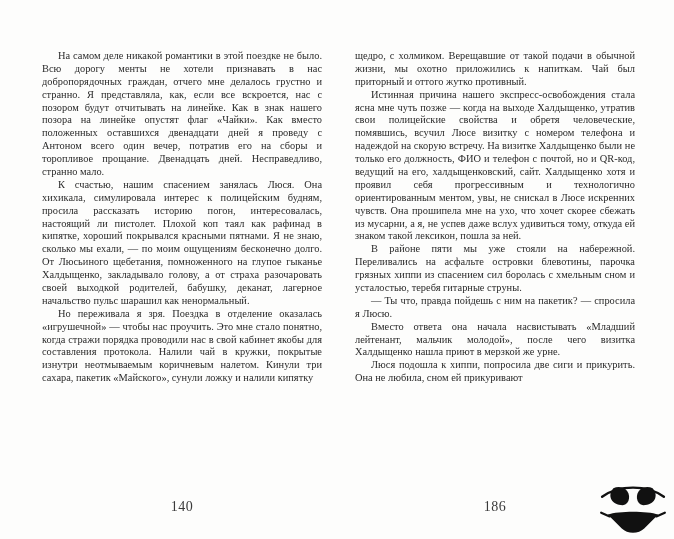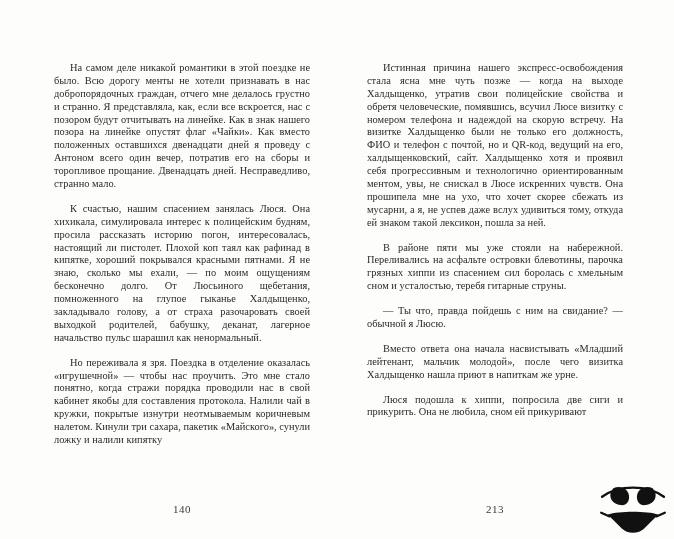--- a/index.html
+++ b/index.html
@@ -24,30 +24,30 @@
   }
   .page-left  { left: 42px;  }
   .page-right { left: 355px; }
   .page-text {
     font-size: 10.4px;
     line-height: 1.24;
     text-align: justify;
     hyphens: auto;
   }
   .para {
-    margin: 12px;
+    margin: 0;
     text-indent: 16px;
   }
   .para.no-indent { text-indent: 0; }
   .page-number {
     position: absolute;
     bottom: 24px;
     width: 280px;
     text-align: center;
-    font-size: 11px;
+    font-size: 14px;
     letter-spacing: 0.5px;
     color: #3a3a3a;
   }
   .page-number-left  { left: 42px;  }
   .page-number-right { left: 355px; }
   .decoration {
     position: absolute;
     right: 8px;
     bottom: 2px;
     width: 66px;
@@ -63,31 +63,32 @@
   <div class="page page-left">
     <div class="page-text">
         <p class="para">На самом деле никакой романтики в этой поездке не было. Всю дорогу менты не хотели признавать в нас добропорядочных граждан, отчего мне делалось грустно и странно. Я представляла, как, если все вскроется, нас с позором будут отчитывать на линейке. Как в знак нашего позора на линейке опустят флаг «Чайки». Как вместо положенных оставшихся двенадцати дней я проведу с Антоном всего один вечер, потратив его на сборы и торопливое прощание. Двенадцать дней. Несправедливо, странно мало.</p>
         <p class="para">К счастью, нашим спасением занялась Люся. Она хихикала, симулировала интерес к полицейским будням, просила рассказать историю погон, интересовалась, настоящий ли пистолет. Плохой коп таял как рафинад в кипятке, хороший покрывался красными пятнами. Я не знаю, сколько мы ехали, — по моим ощущениям бесконечно долго. От Люсьиного щебетания, помноженного на глупое гыканье Халдыщенко, закладывало голову, а от страха разочаровать своей выходкой родителей, бабушку, деканат, лагерное начальство пульс шарашил как ненормальный.</p>
         <p class="para">Но переживала я зря. Поездка в отделение оказалась «игрушечной» — чтобы нас проучить. Это мне стало понятно, когда стражи порядка проводили нас в свой кабинет якобы для составления протокола. Налили чай в кружки, покрытые изнутри неотмываемым коричневым налетом. Кинули три сахара, пакетик «Майского», сунули ложку и налили кипятку</p>
       </div>
   </div>
 
   <div class="page page-right">
     <div class="page-text">
+        <p class="para no-indent">щедро, с холмиком. Верещавшие от такой подачи в обычной жизни, мы охотно приложились к напиткам. Чай был приторный и оттого жутко противный.</p>
         <p class="para">Истинная причина нашего экспресс-освобождения стала ясна мне чуть позже — когда на выходе Халдыщенко, утратив свои полицейские свойства и обретя человеческие, помявшись, всучил Люсе визитку с номером телефона и надеждой на скорую встречу. На визитке Халдыщенко были не только его должность, ФИО и телефон с почтой, но и QR-код, ведущий на его, халдыщенковский, сайт. Халдыщенко хотя и проявил себя прогрессивным и технологично ориентированным ментом, увы, не снискал в Люсе искренних чувств. Она прошипела мне на ухо, что хочет скорее сбежать из мусарни, а я, не успев даже вслух удивиться тому, откуда ей знаком такой лексикон, пошла за ней.</p>
         <p class="para">В районе пяти мы уже стояли на набережной. Переливались на асфальте островки блевотины, парочка грязных хиппи из спасением сил боролась с хмельным сном и усталостью, теребя гитарные струны.</p>
-        <p class="para">— Ты что, правда пойдешь с ним на свидание? — обычной я Люсю.</p>
-        <p class="para">Вместо ответа она начала насвистывать «Младший лейтенант, мальчик молодой», после чего визитка Халдыщенко нашла приют в напиткам же урне.</p>
+        <p class="para">— Ты что, правда пойдешь с ним на пакетик? — спросила я Люсю.</p>
+        <p class="para">Вместо ответа она начала насвистывать «Младший лейтенант, мальчик молодой», после чего визитка Халдыщенко нашла приют в мерзкой же урне.</p>
         <p class="para">Люся подошла к хиппи, попросила две сиги и прикурить. Она не любила, сном ей прикуривают</p>
       </div>
   </div>
 
   <div class="page-number page-number-left">140</div>
 
-  <div class="page-number page-number-right">213</div>
+  <div class="page-number page-number-right">186</div>
 
   <div class="decoration">
     <svg viewBox="0 0 70 62" xmlns="http://www.w3.org/2000/svg">
 
       <path d="M2 19 C 20 6, 50 6, 68 19" fill="none" stroke="#111111" stroke-width="2.6" stroke-linecap="round"></path>
 
       <path d="M14 10 C 7 18, 12 28, 24 28 C 32 27, 33 16, 27 11 C 23 8, 18 8, 14 10 Z" fill="#111111"></path>
 
       <path d="M56 10 C 63 18, 58 28, 46 28 C 38 27, 37 16, 43 11 C 47 8, 52 8, 56 10 Z" fill="#111111"></path>
 

